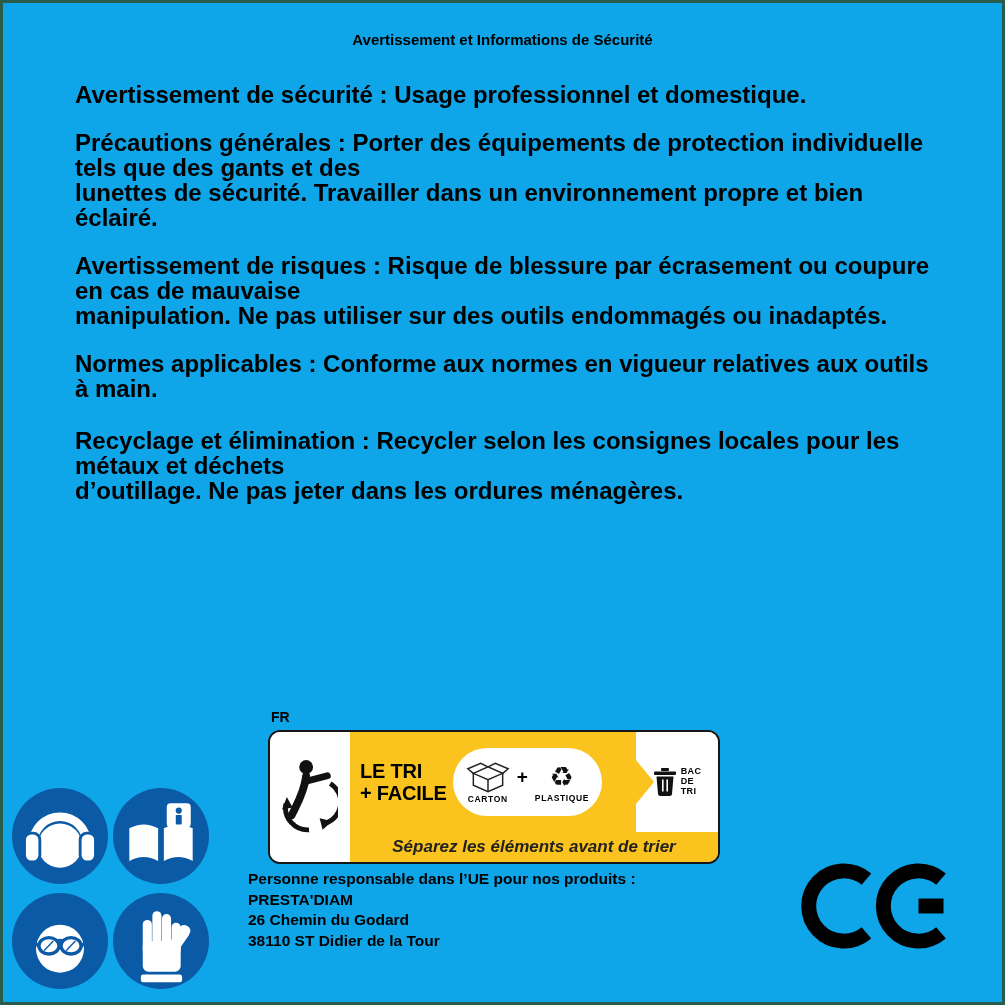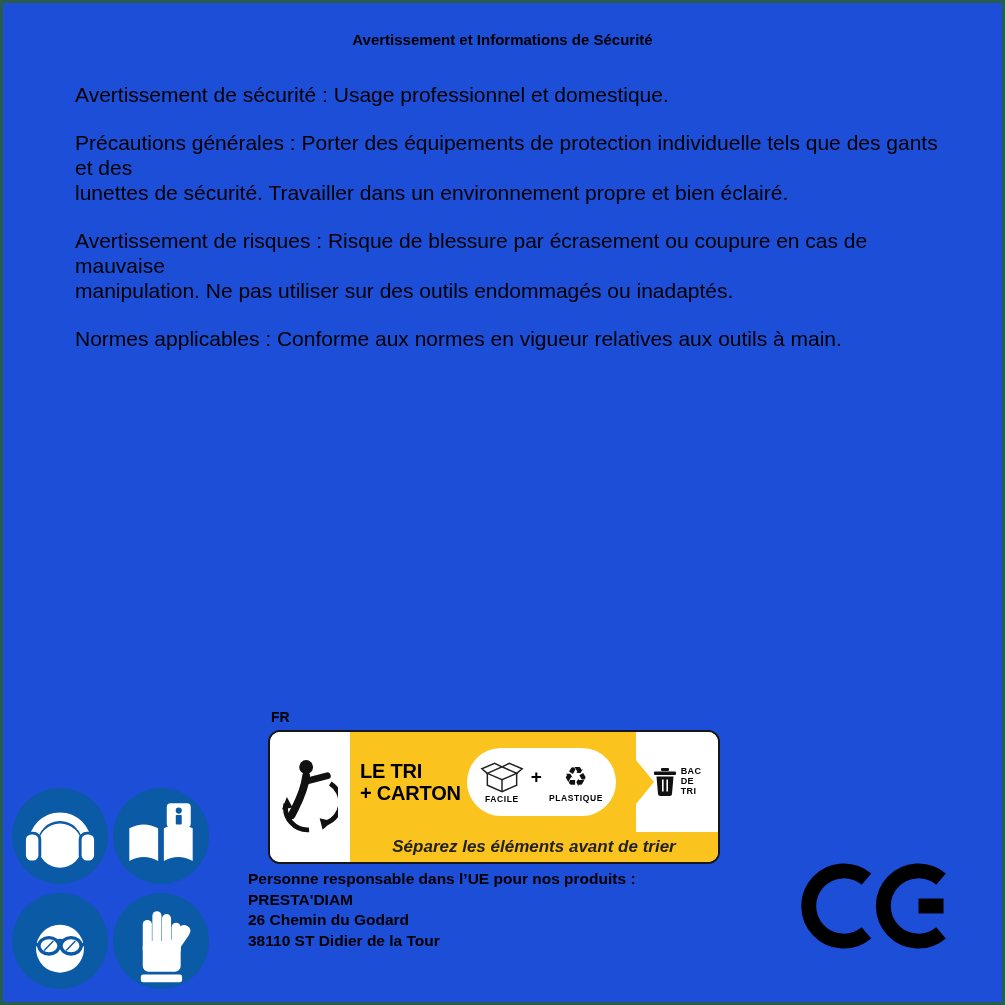--- a/index.html
+++ b/index.html
@@ -1,36 +1,37 @@
 <!DOCTYPE html>
 <html><head>
 <meta charset="utf-8">
 <style>
   html,body { margin:0; padding:0; background:#fff; }
   .page {
     position:relative;
     width:1005px; height:1005px;
     box-sizing:border-box;
     border:3px solid #2a5c4b;
-    background:#1d4ed8;
+    background:#0ea5e9;
     overflow:hidden;
     font-family:"Liberation Sans", sans-serif;
     color:#000;
   }
   .doc-title {
     padding-top:28px;
     text-align:center;
     font-size:15px;
     font-weight:bold;
   }
   .doc-body {
     margin-top:34px;
     padding:0 58px 0 72px;
-    font-size:21px;
+    font-size:24px;
     line-height:25px;
+    font-weight:bold;
   }
   .para { margin:0 0 23px 0; white-space:pre-line; }
   .extra-gap { margin-top:27px; }
 
   
   .icon-grid {
     position:absolute; left:9px; top:785px;
     display:grid; grid-template-columns:repeat(2,96px); gap:9px 5px;
   }
   .m-icon {
@@ -90,20 +91,22 @@
 
   <div class="doc-title">Avertissement et Informations de Sécurité</div>
 
   <div class="doc-body">
     <p class="para">Avertissement de sécurité : Usage professionnel et domestique.</p>
     <p class="para">Précautions générales : Porter des équipements de protection individuelle tels que des gants et des
 lunettes de sécurité. Travailler dans un environnement propre et bien éclairé.</p>
     <p class="para">Avertissement de risques : Risque de blessure par écrasement ou coupure en cas de mauvaise
 manipulation. Ne pas utiliser sur des outils endommagés ou inadaptés.</p>
     <p class="para">Normes applicables : Conforme aux normes en vigueur relatives aux outils à main.</p>
+    <p class="para extra-gap">Recyclage et élimination : Recycler selon les consignes locales pour les métaux et déchets
+d’outillage. Ne pas jeter dans les ordures ménagères.</p>
   </div>
 
   <div class="icon-grid">
     <div class="m-icon">
       <svg viewBox="0 0 100 100">
         <circle cx="50" cy="60" r="23" fill="#fff"></circle>
         <path d="M22 58 A28 28 0 0 1 78 58" stroke="#fff" stroke-width="9" fill="none"></path>
         <rect x="13" y="47" width="16" height="30" rx="7" fill="#fff" stroke="#0b5aa5" stroke-width="3"></rect>
         <rect x="71" y="47" width="16" height="30" rx="7" fill="#fff" stroke="#0b5aa5" stroke-width="3"></rect>
       </svg>
@@ -153,32 +156,32 @@
         <path d="M50 28 A23 23 0 0 1 46 69" stroke="#111" stroke-width="5" fill="none"></path>
         <polygon points="39,64 52,67 42,76"></polygon>
         <path d="M28 76 A23 23 0 0 1 4 49" stroke="#111" stroke-width="5" fill="none"></path>
         <polygon points="0,55 5,42 11,53"></polygon>
       </svg>
     </div>
     <div class="label-right">
       <div class="label-main">
         <div class="headline">
           <div>LE TRI</div>
-          <div>+ CARTON</div>
+          <div>+ FACILE</div>
         </div>
         <div class="capsule">
           <div class="material">
             <svg width="44" height="32" viewBox="0 0 48 34" fill="none" stroke="#222" stroke-width="1.6">
               <path d="M8 13 L24 6 L40 13 L24 20 Z"></path>
               <path d="M8 13 L2 8 L16 2 L24 6"></path>
               <path d="M40 13 L46 8 L32 2 L24 6"></path>
               <path d="M8 13 V26 L24 33 L40 26 V13"></path>
               <path d="M24 20 V33"></path>
             </svg>
-            <div class="material-label">FACILE</div>
+            <div class="material-label">CARTON</div>
           </div>
           <div class="plus-sign">+</div>
           <div class="material">
             <span class="recycle-glyph">♻</span>
             <div class="material-label">PLASTIQUE</div>
           </div>
         </div>
         <div class="bin-zone">
           <div class="chevron"></div>
           <svg width="24" height="30" viewBox="0 0 24 30" fill="#111">

